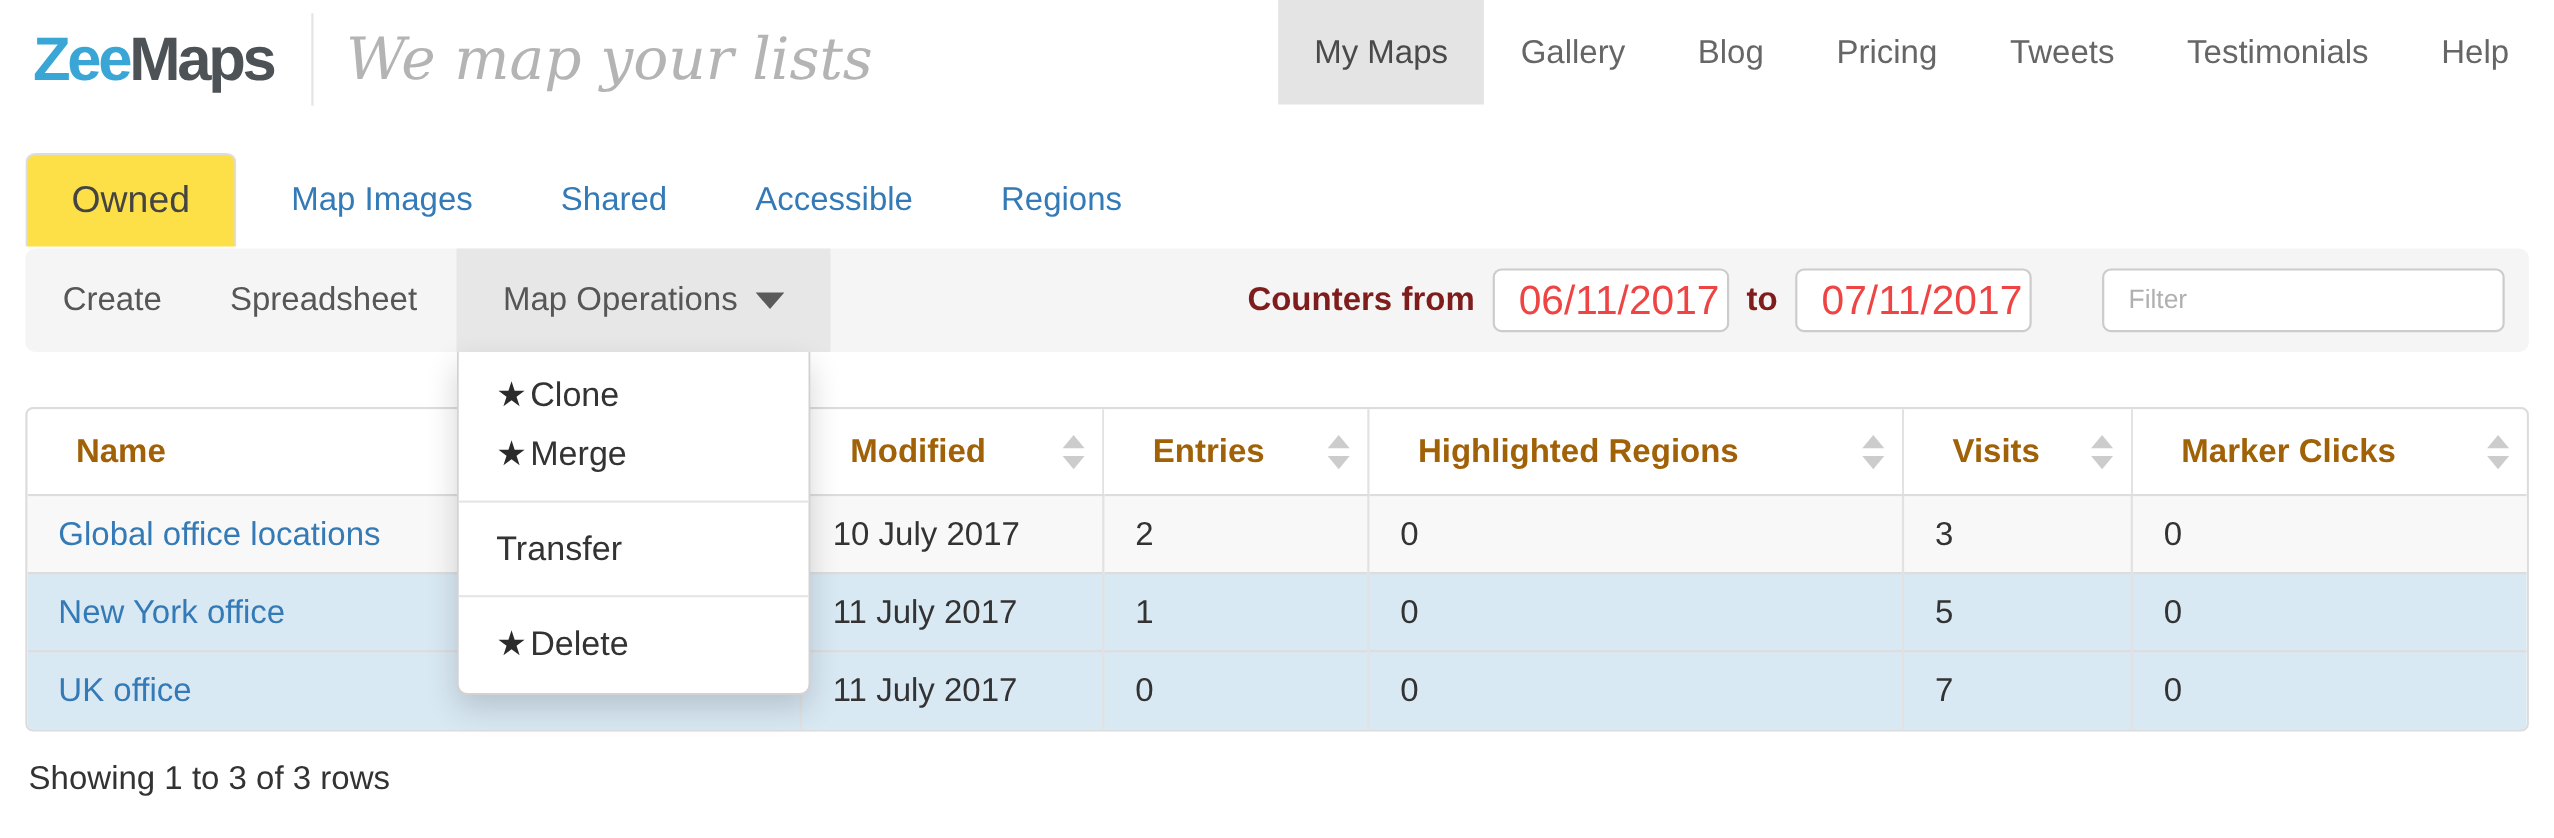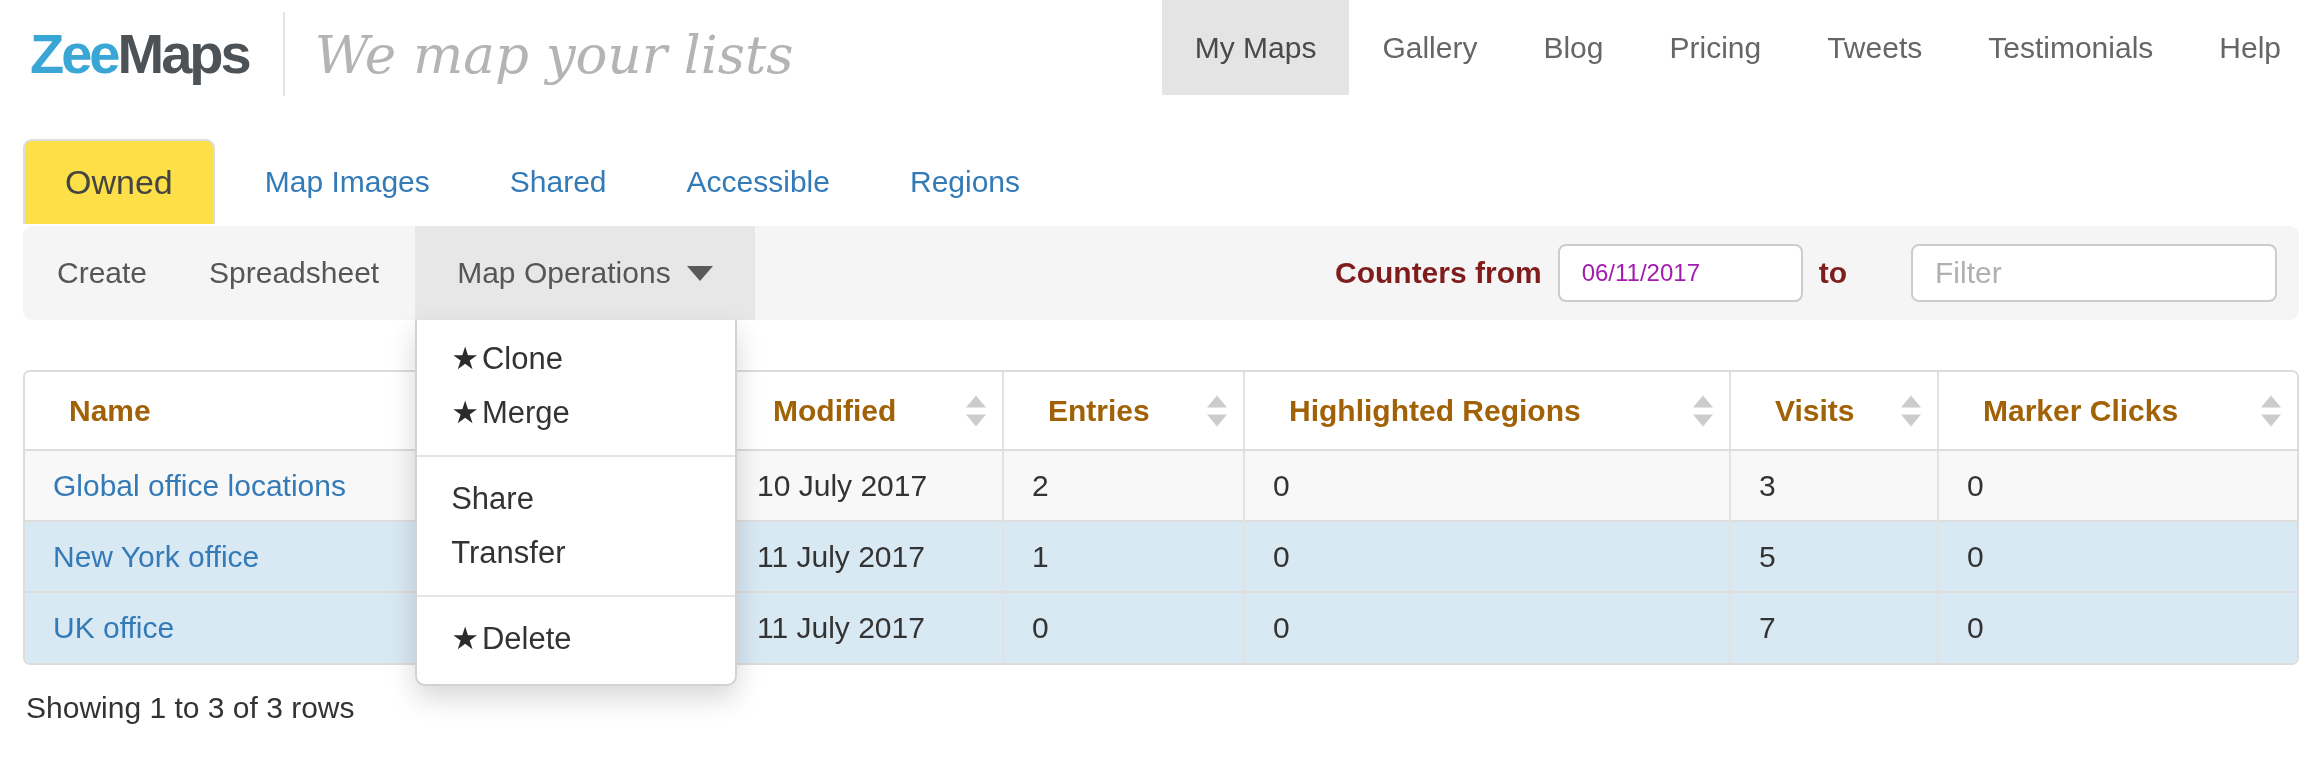--- a/index.html
+++ b/index.html
@@ -44,25 +44,25 @@
     border:2px solid #d2d2d2; border-top:none; border-radius:0 0 10px 10px;
     box-shadow:0 12px 28px rgba(0,0,0,0.16); padding:12px 0 18px 0; cursor:default; }
   .menu-item { display:flex; align-items:center; padding:10px 10px 10px 34px; font-size:31px;
     line-height:34px; color:#333; cursor:pointer; white-space:nowrap; }
   .star { font-size:31px; color:#2b2b2b; margin-right:3px; }
   .menu-divider { border-top:2px solid #e5e5e5; margin:15px 0; }
 
   
   .counters { display:flex; align-items:center; margin-left:auto; }
   .bold-label { font-size:30px; font-weight:bold; color:#7f1d1d; white-space:nowrap; }
-  .date-input { width:245px; height:58px; margin-left:16px; border:2px solid #ccc; border-radius:8px;
-    font-family:inherit; font-size:24px; color:#a21caf; padding:0 0 0 22px; background:#fff; outline:none; }
+  .date-input { width:215px; height:58px; margin-left:16px; border:2px solid #ccc; border-radius:8px;
+    font-family:inherit; font-size:37px; color:#ef4444; padding:0 0 0 22px; background:#fff; outline:none; }
   .to-label { margin-left:16px; }
   .filter-input { width:366px; height:58px; margin:0 22px 0 64px; border:2px solid #ccc; border-radius:8px;
-    font-family:inherit; font-size:30px; color:#444; padding:0 0 0 22px; background:#fff; outline:none; }
+    font-family:inherit; font-size:24px; color:#444; padding:0 0 0 22px; background:#fff; outline:none; }
   .filter-input::placeholder { color:#b0b0b0; }
 
   
   .table-wrap { margin:50px 23px 0 23px; border:2px solid #dcdcdc; border-radius:7px; overflow:hidden; }
   table { width:100%; border-collapse:collapse; table-layout:fixed; }
   col.c-name{width:703px;} col.c-mod{width:275px;} col.c-ent{width:241px;}
   col.c-hr{width:486px;} col.c-vis{width:208px;} col.c-mc{width:359px;}
   th { position:relative; height:78px; text-align:left; vertical-align:middle; font-size:30px;
     font-weight:bold; color:#a16207; padding-left:44px; background:#fff; border-bottom:2px solid #ddd; cursor:pointer; }
   th + th, td + td { border-left:2px solid #e2e2e2; }
@@ -123,37 +123,35 @@
         <div class="menu-item">
           <span class="star">★</span>
             <span>Clone</span>
         </div>
         <div class="menu-item">
           <span class="star">★</span>
             <span>Merge</span>
         </div>
         <div class="menu-divider"></div>
         <div class="menu-item">
-          <span>Share</span>
-        </div>
-        <div class="menu-item">
           <span>Transfer</span>
         </div>
         <div class="menu-divider"></div>
         <div class="menu-item">
           <span class="star">★</span>
             <span>Delete</span>
         </div>
       </div>
     </div>
 
     <div class="counters">
       <span class="bold-label">Counters from</span>
       <input class="date-input" type="text" value="06/11/2017" style="">
       <span class="bold-label to-label">to</span>
+      <input class="date-input" type="text" value="07/11/2017" style="">
     </div>
     <input class="filter-input" type="text" placeholder="Filter" style="">
   </div>
 
   <div class="table-wrap">
     <table>
       <colgroup>
         <col class="c-name">
           <col class="c-mod">
           <col class="c-ent">

